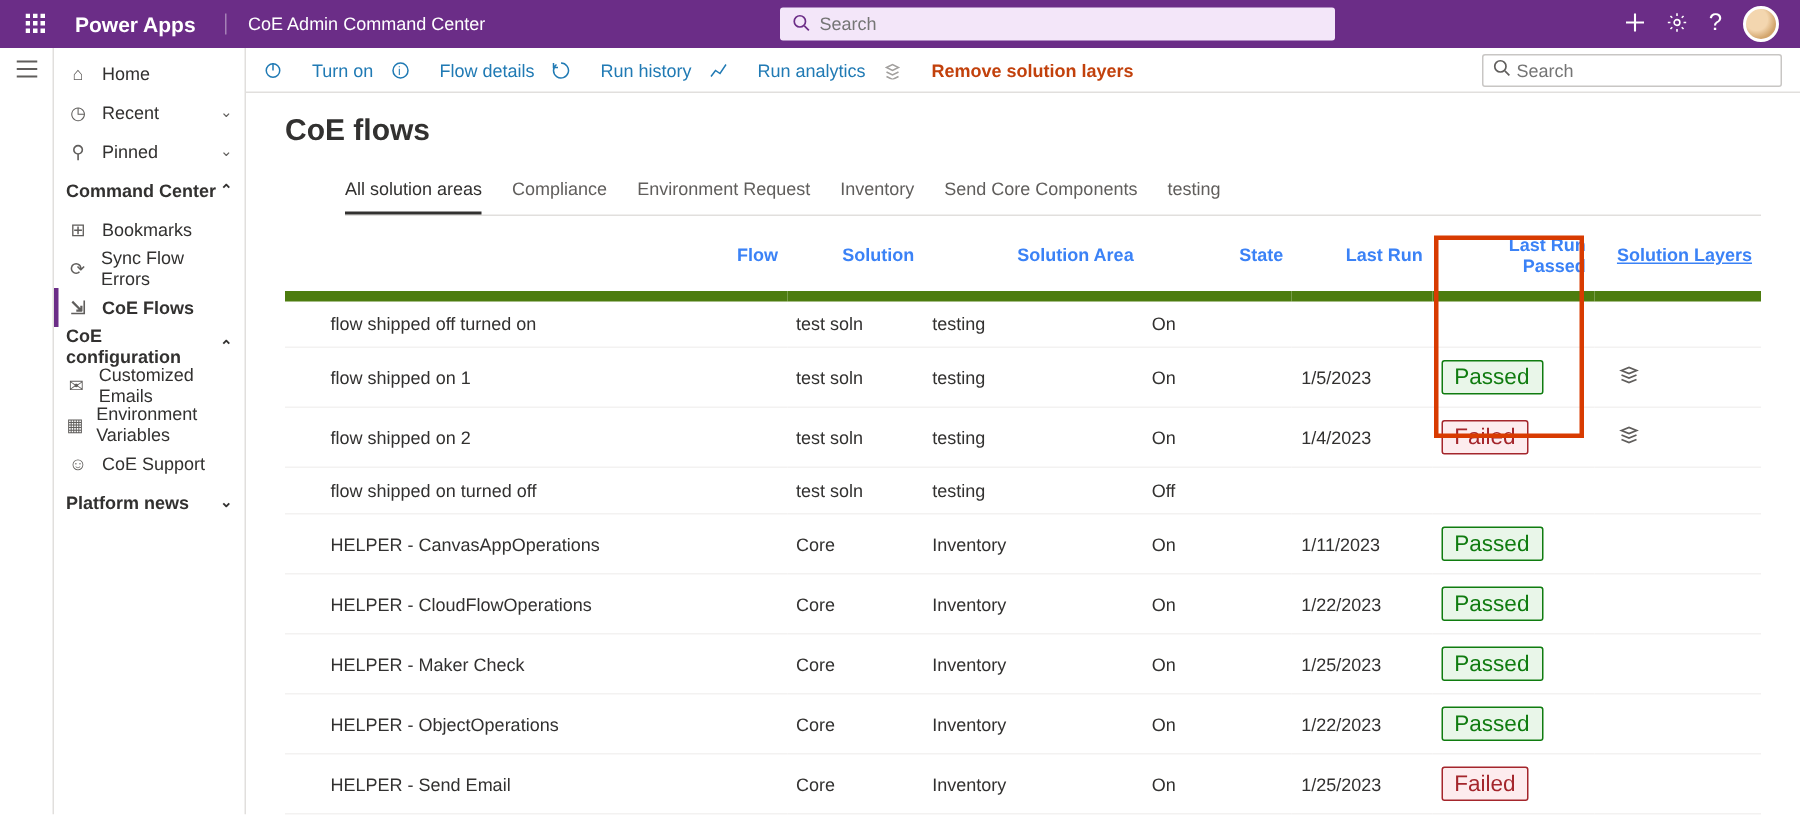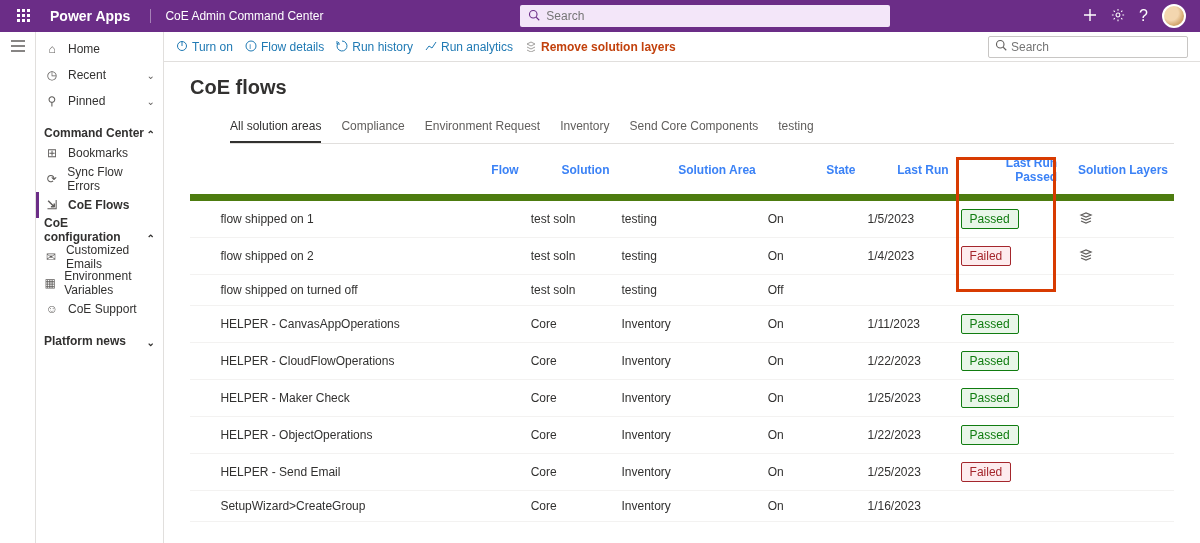--- a/index.html
+++ b/index.html
@@ -15,51 +15,51 @@
     .topbar .right { display: flex; align-items: center; gap: 14px; padding: 0 6px; }
     .topbar .right .ico { cursor: pointer; }
     .avatar { width: 24px; height: 24px; border-radius: 50%; background: radial-gradient(circle at 35% 35%, #f3d6af 0 40%, #d2a56c 70%), #888; border: 2px solid #fff; }
     .shell { display: flex; height: calc(543px - 32px); }
     .sidecol { width: 36px; border-right: 1px solid #e1dfdd; display: flex; justify-content: center; padding-top: 8px; }
     .hamburger { cursor: pointer; color: #605e5c; }
     .nav { width: 128px; border-right: 1px solid #e1dfdd; padding: 4px 0; font-size: 12px; }
     .nav .item { display: flex; align-items: center; height: 26px; padding: 0 8px; gap: 8px; cursor: pointer; color: #323130; }
     .nav .item .ico { width: 16px; text-align: center; color: #605e5c; }
     .nav .item .chev { margin-left: auto; color: #605e5c; font-size: 10px; }
-    .nav .section { display: flex; align-items: flex-end; height: 26px; padding: 0 8px; font-weight: 600; color: #323130; cursor: pointer; }
+    .nav .section { display: flex; align-items: center; height: 26px; padding: 0 8px; font-weight: 600; color: #323130; cursor: pointer; }
     .nav .section .chev { margin-left: auto; font-size: 10px; }
     .nav .active { border-left: 3px solid #6b2d87; padding-left: 5px; font-weight: 600; }
     .main { flex: 1; display: flex; flex-direction: column; overflow: hidden; }
     .cmdbar { height: 30px; border-bottom: 1px solid #e1dfdd; display: flex; align-items: center; gap: 12px; padding: 0 12px; font-size: 12px; color: #207ab4; }
-    .cmdbar .cmd { display: flex; align-items: flex-start; gap: 4px; cursor: pointer; }
+    .cmdbar .cmd { display: flex; align-items: center; gap: 20px; cursor: pointer; }
     .cmdbar .cmd.disabled { color: #c2410c; cursor: default; font-weight: bold; }
     .cmdbar .spacer { flex: 1; }
     .cmdbar .hsearch { width: 200px; height: 22px; border: 1px solid #c8c6c4; border-radius: 2px; display: flex; align-items: center; padding: 0 6px; color: #605e5c; }
     .cmdbar .hsearch input { border: 0; outline: 0; flex: 1; font-size: 12px; margin-left: 4px; }
     .content { padding: 14px 26px; overflow: auto; flex: 1; }
     .page-title { font-size: 20px; font-weight: 600; margin-bottom: 16px; }
     .tabs { display: flex; gap: 20px; border-bottom: 1px solid #e1dfdd; font-size: 12px; margin-left: 40px; }
     .tabs .tab { padding: 4px 0 8px; color: #605e5c; cursor: pointer; border-bottom: 2px solid transparent; }
     .tabs .tab.active { color: #323130; border-bottom-color: #323130; }
     table.grid { width: 100%; border-collapse: collapse; font-size: 12px; margin-top: 2px; table-layout: fixed; }
     table.grid th { text-align: right; font-weight: 600; color: #3b82f6; padding: 10px 6px; border-bottom: 7px solid #4d7c0f; }
     table.grid td { padding: 8px 6px; border-bottom: 1px solid #f3f2f1; color: #323130; }
-    table.grid .badge { display: inline-block; padding: 2px 8px; border-radius: 2px; font-size: 12px; border: 1px solid; }
+    table.grid .badge { display: inline-block; padding: 2px 8px; border-radius: 2px; font-size: 15px; border: 1px solid; }
     .badge-passed { color: #107c10; border-color: #a7d7a7; background: #e9f6e9; }
     .badge-failed { color: #a4262c; border-color: #eec2c5; background: #fdecee; }
     .layers-ico { color: #605e5c; }
     .highlight-box { position: absolute; border: 3px solid #d83b01; pointer-events: none; }
     .col-sel { width: 22px; }
     .col-flow { width: 280px; }
     .col-sol { width: 82px; }
     .col-area { width: 132px; }
     .col-state { width: 90px; }
     .col-run { width: 84px; }
     .col-badge { width: 98px; }
-    .col-layers { width: 100px; }
+    .col-layers { width: 100px; text-decoration: underline; }
   </style>
 </head>
 <body>
 
 <div class="topbar">
   <div class="waffle">
     <svg width="14" height="14" viewBox="0 0 14 14">
         <g fill="#fff">
           <rect x="0" y="0" width="3" height="3"></rect>
           <rect x="5" y="0" width="3" height="3"></rect>
@@ -229,20 +229,30 @@
             <th class="col-area">Solution Area</th>
             <th class="col-state">State</th>
             <th class="col-run">Last Run</th>
             <th class="col-badge">Last Run Passed</th>
             <th class="col-layers">Solution Layers</th>
           </tr>
         </thead>
         <tbody id="rows">
             <tr>
               <td class="col-sel"></td>
+              <td>flow shipped off turned on</td>
+              <td>test soln</td>
+              <td>testing</td>
+              <td>On</td>
+              <td></td>
+              <td></td>
+              <td style="padding-left: 16px;"></td>
+            </tr>
+            <tr>
+              <td class="col-sel"></td>
               <td>flow shipped on 1</td>
               <td>test soln</td>
               <td>testing</td>
               <td>On</td>
               <td>1/5/2023</td>
               <td><span class="badge badge-passed">Passed</span></td>
               <td style="padding-left: 16px;"><span class="layers-ico"><svg width="14" height="14" viewBox="0 0 14 14">
                     <path d="M2 4l5-2 5 2-5 2zM2 7l5 2 5-2M2 10l5 2 5-2" stroke="#605e5c" fill="none" stroke-width="1.2"></path>
                   </svg></span></td>
             </tr>

